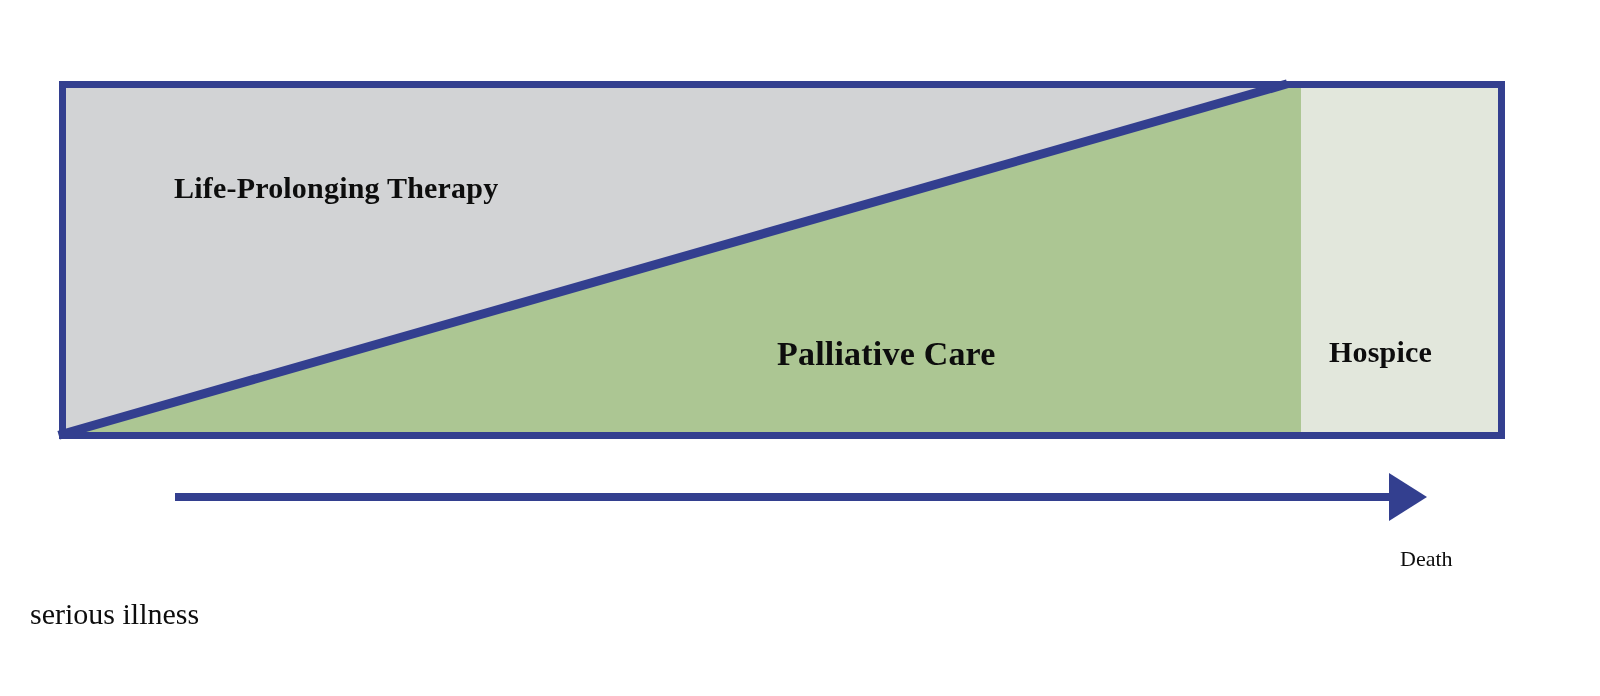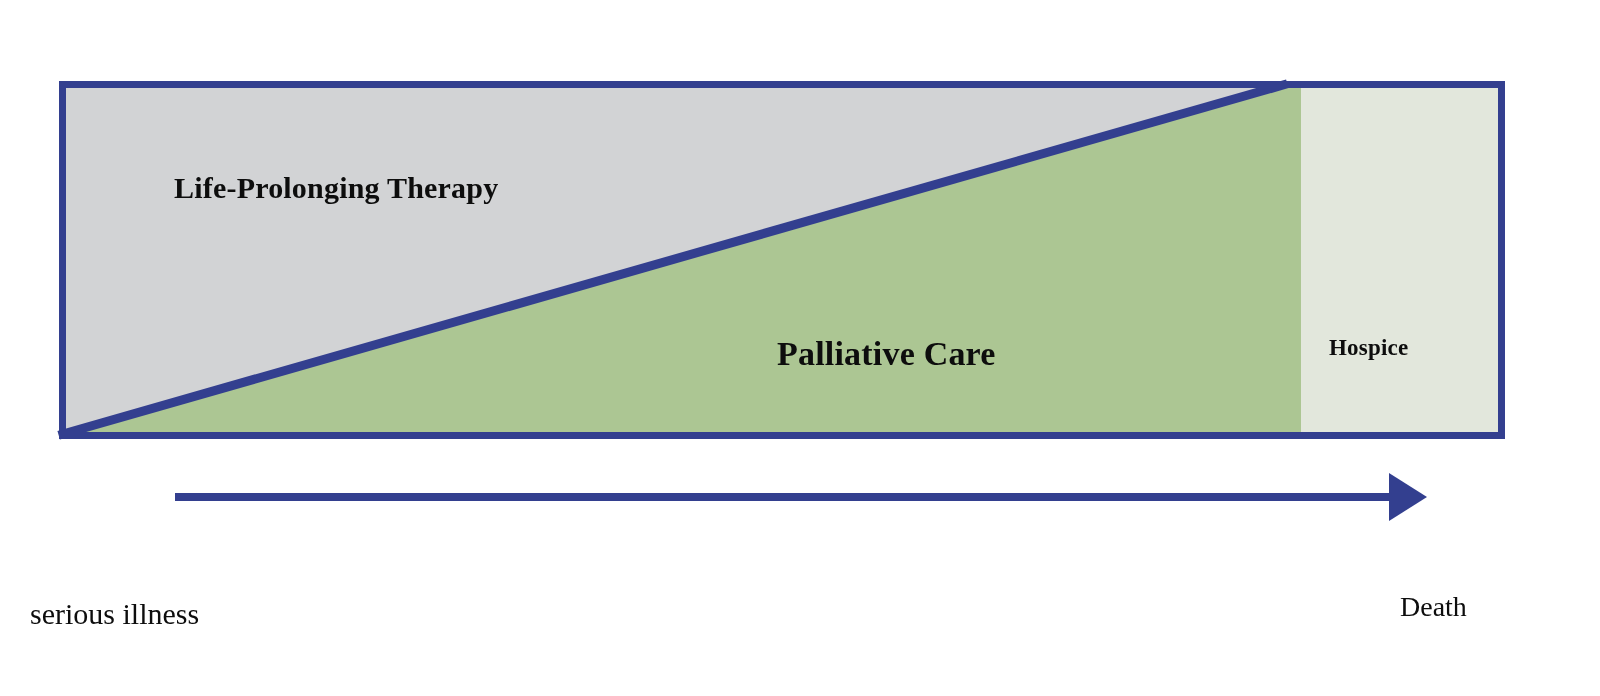--- a/index.html
+++ b/index.html
@@ -44,38 +44,37 @@
   }
   #label-palliative {
     left: 777px;
     top: 334px;
     font-size: 34px;
     letter-spacing: 0.2px;
   }
   #label-hospice {
     left: 1329px;
     top: 334px;
-    font-size: 23px;
+    font-size: 30px;
     letter-spacing: 0.2px;
   }
   #label-diagnosis {
     left: 30px;
     top: 525px;
     font-size: 30px;
     text-align: left;
   }
   #label-diagnosis .line2 {
     display: block;
     text-align: center;
   }
   #label-death {
     left: 1400px;
     top: 546px;
-    font-size: 28px;
-    margin-top: 44px;
+    font-size: 22px;
   }
 </style>
 </head>
 <body>
 
 <div id="stage">
 
   <svg id="continuum-svg" viewBox="0 0 1600 696" xmlns="http://www.w3.org/2000/svg">
 
     <rect x="1301" y="86" width="200" height="348" fill="#e2e7dc"></rect>

